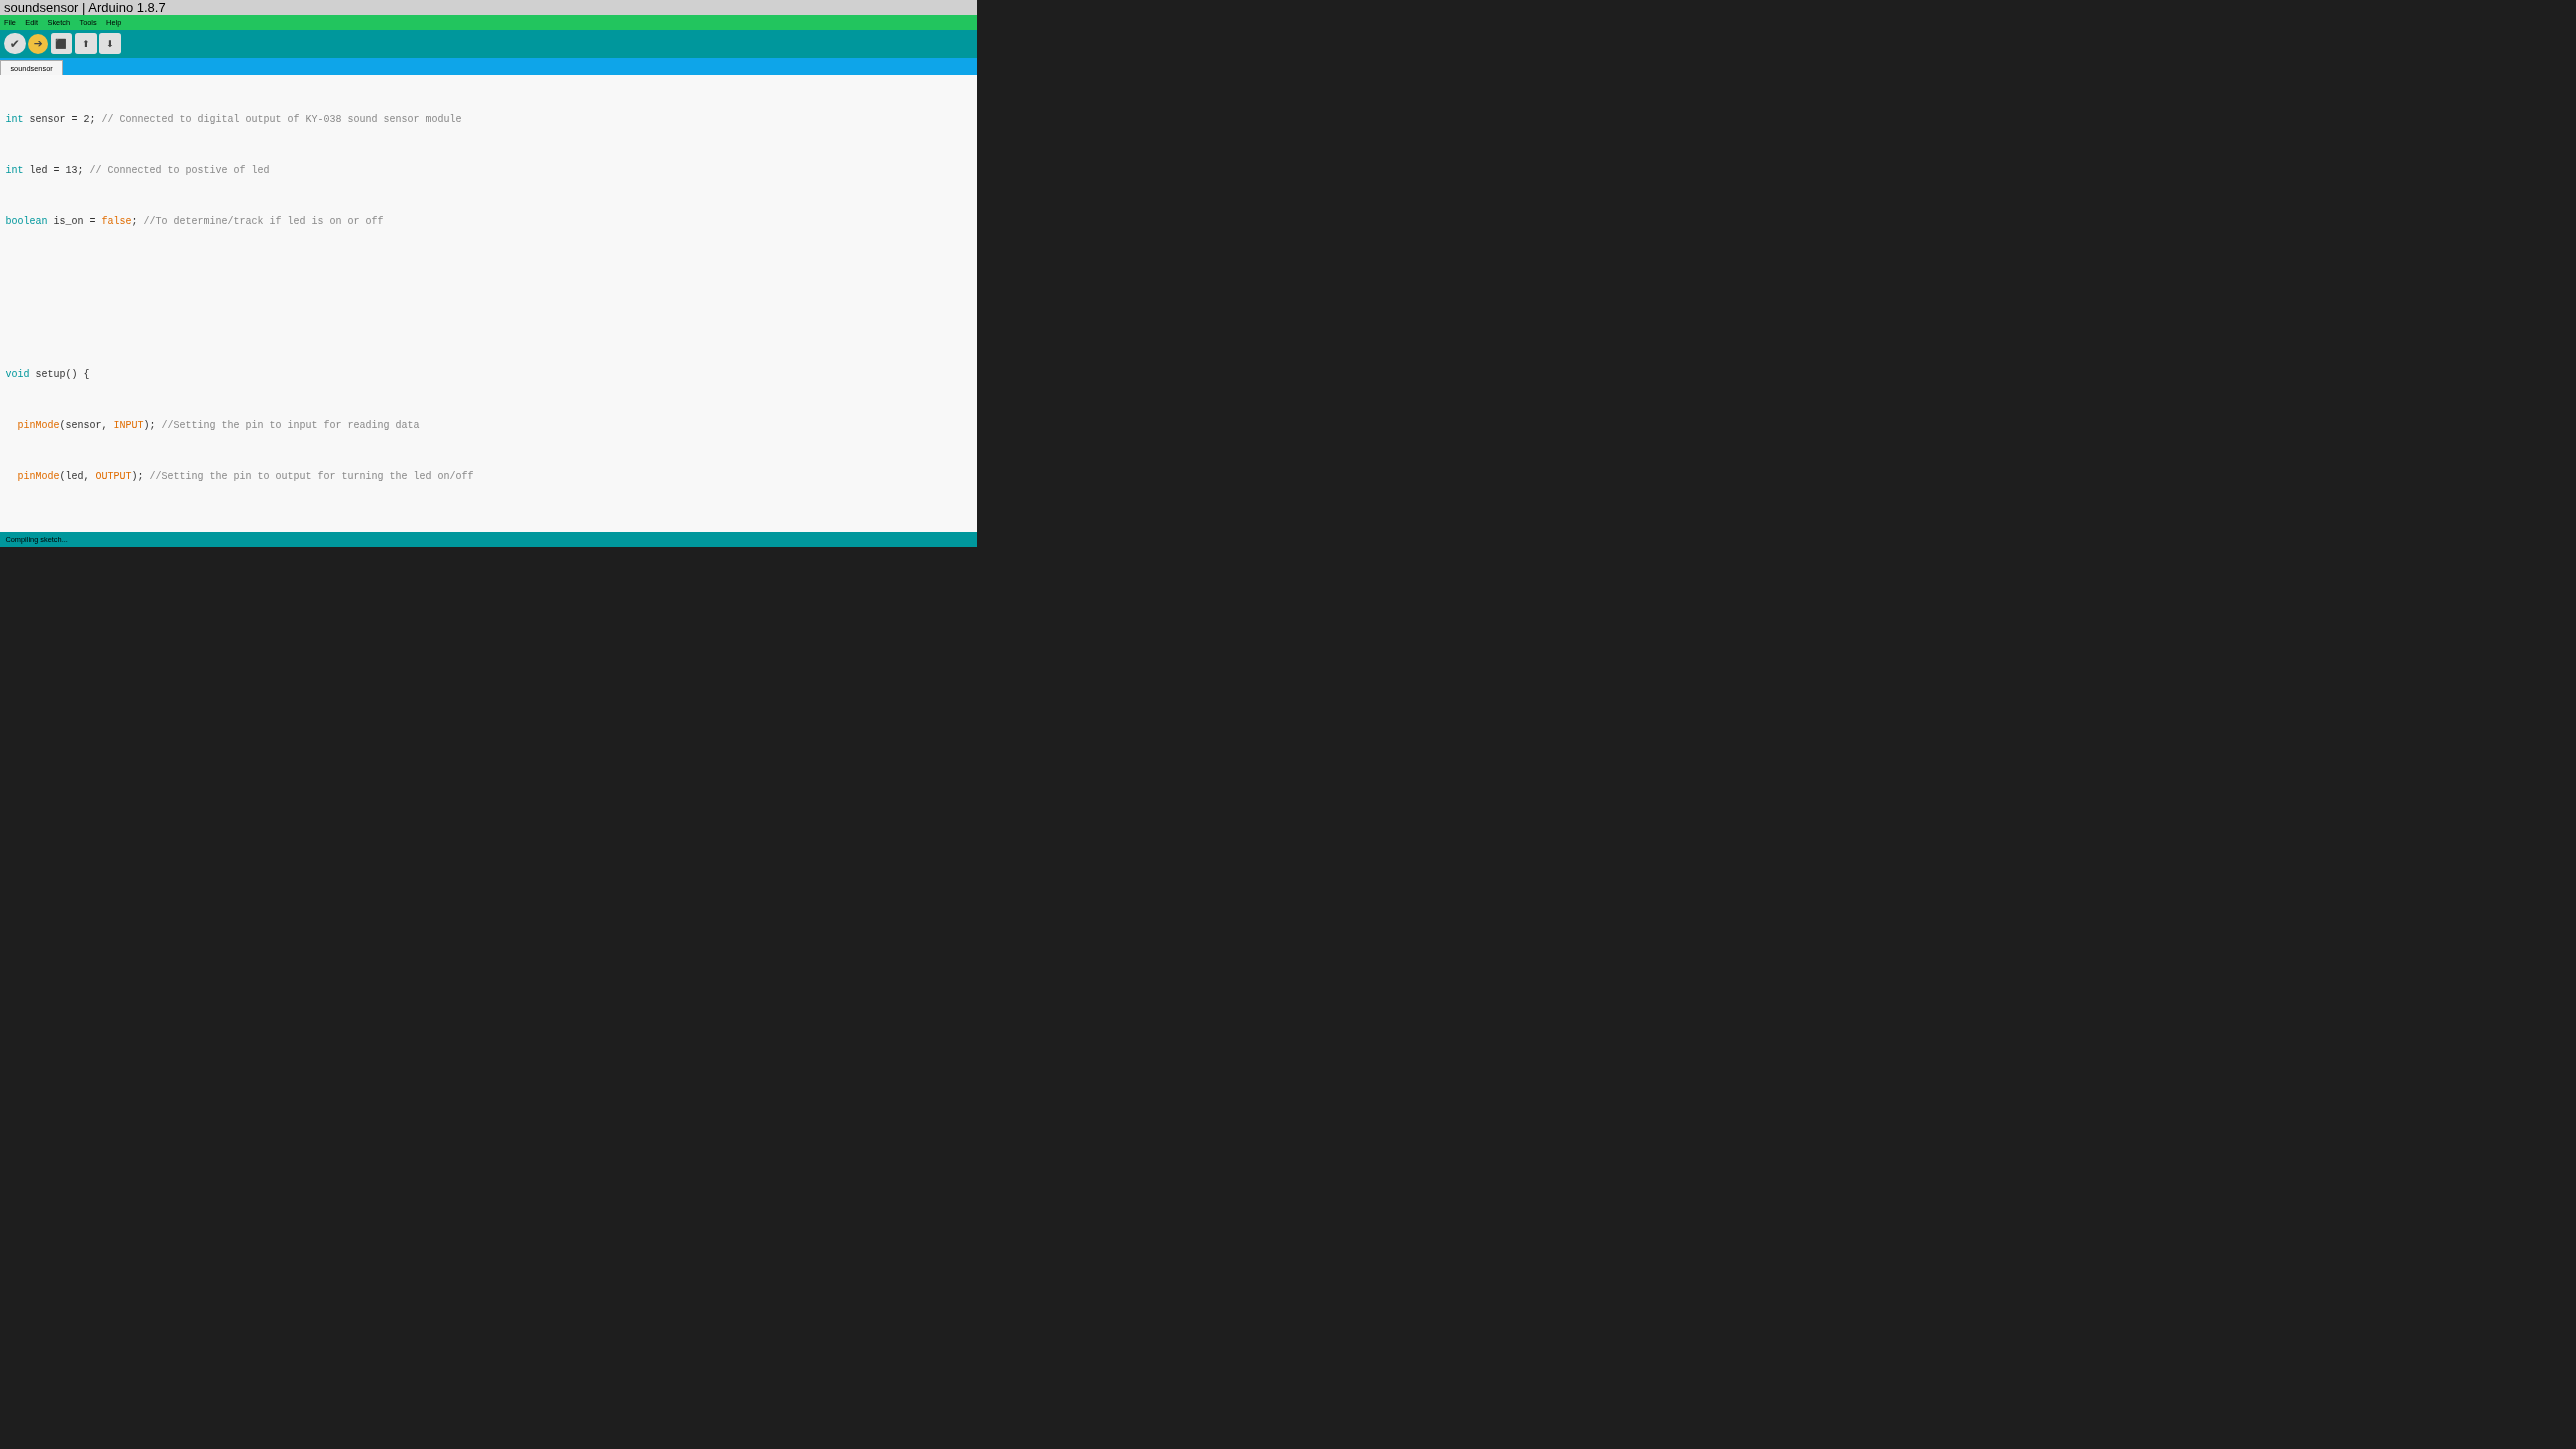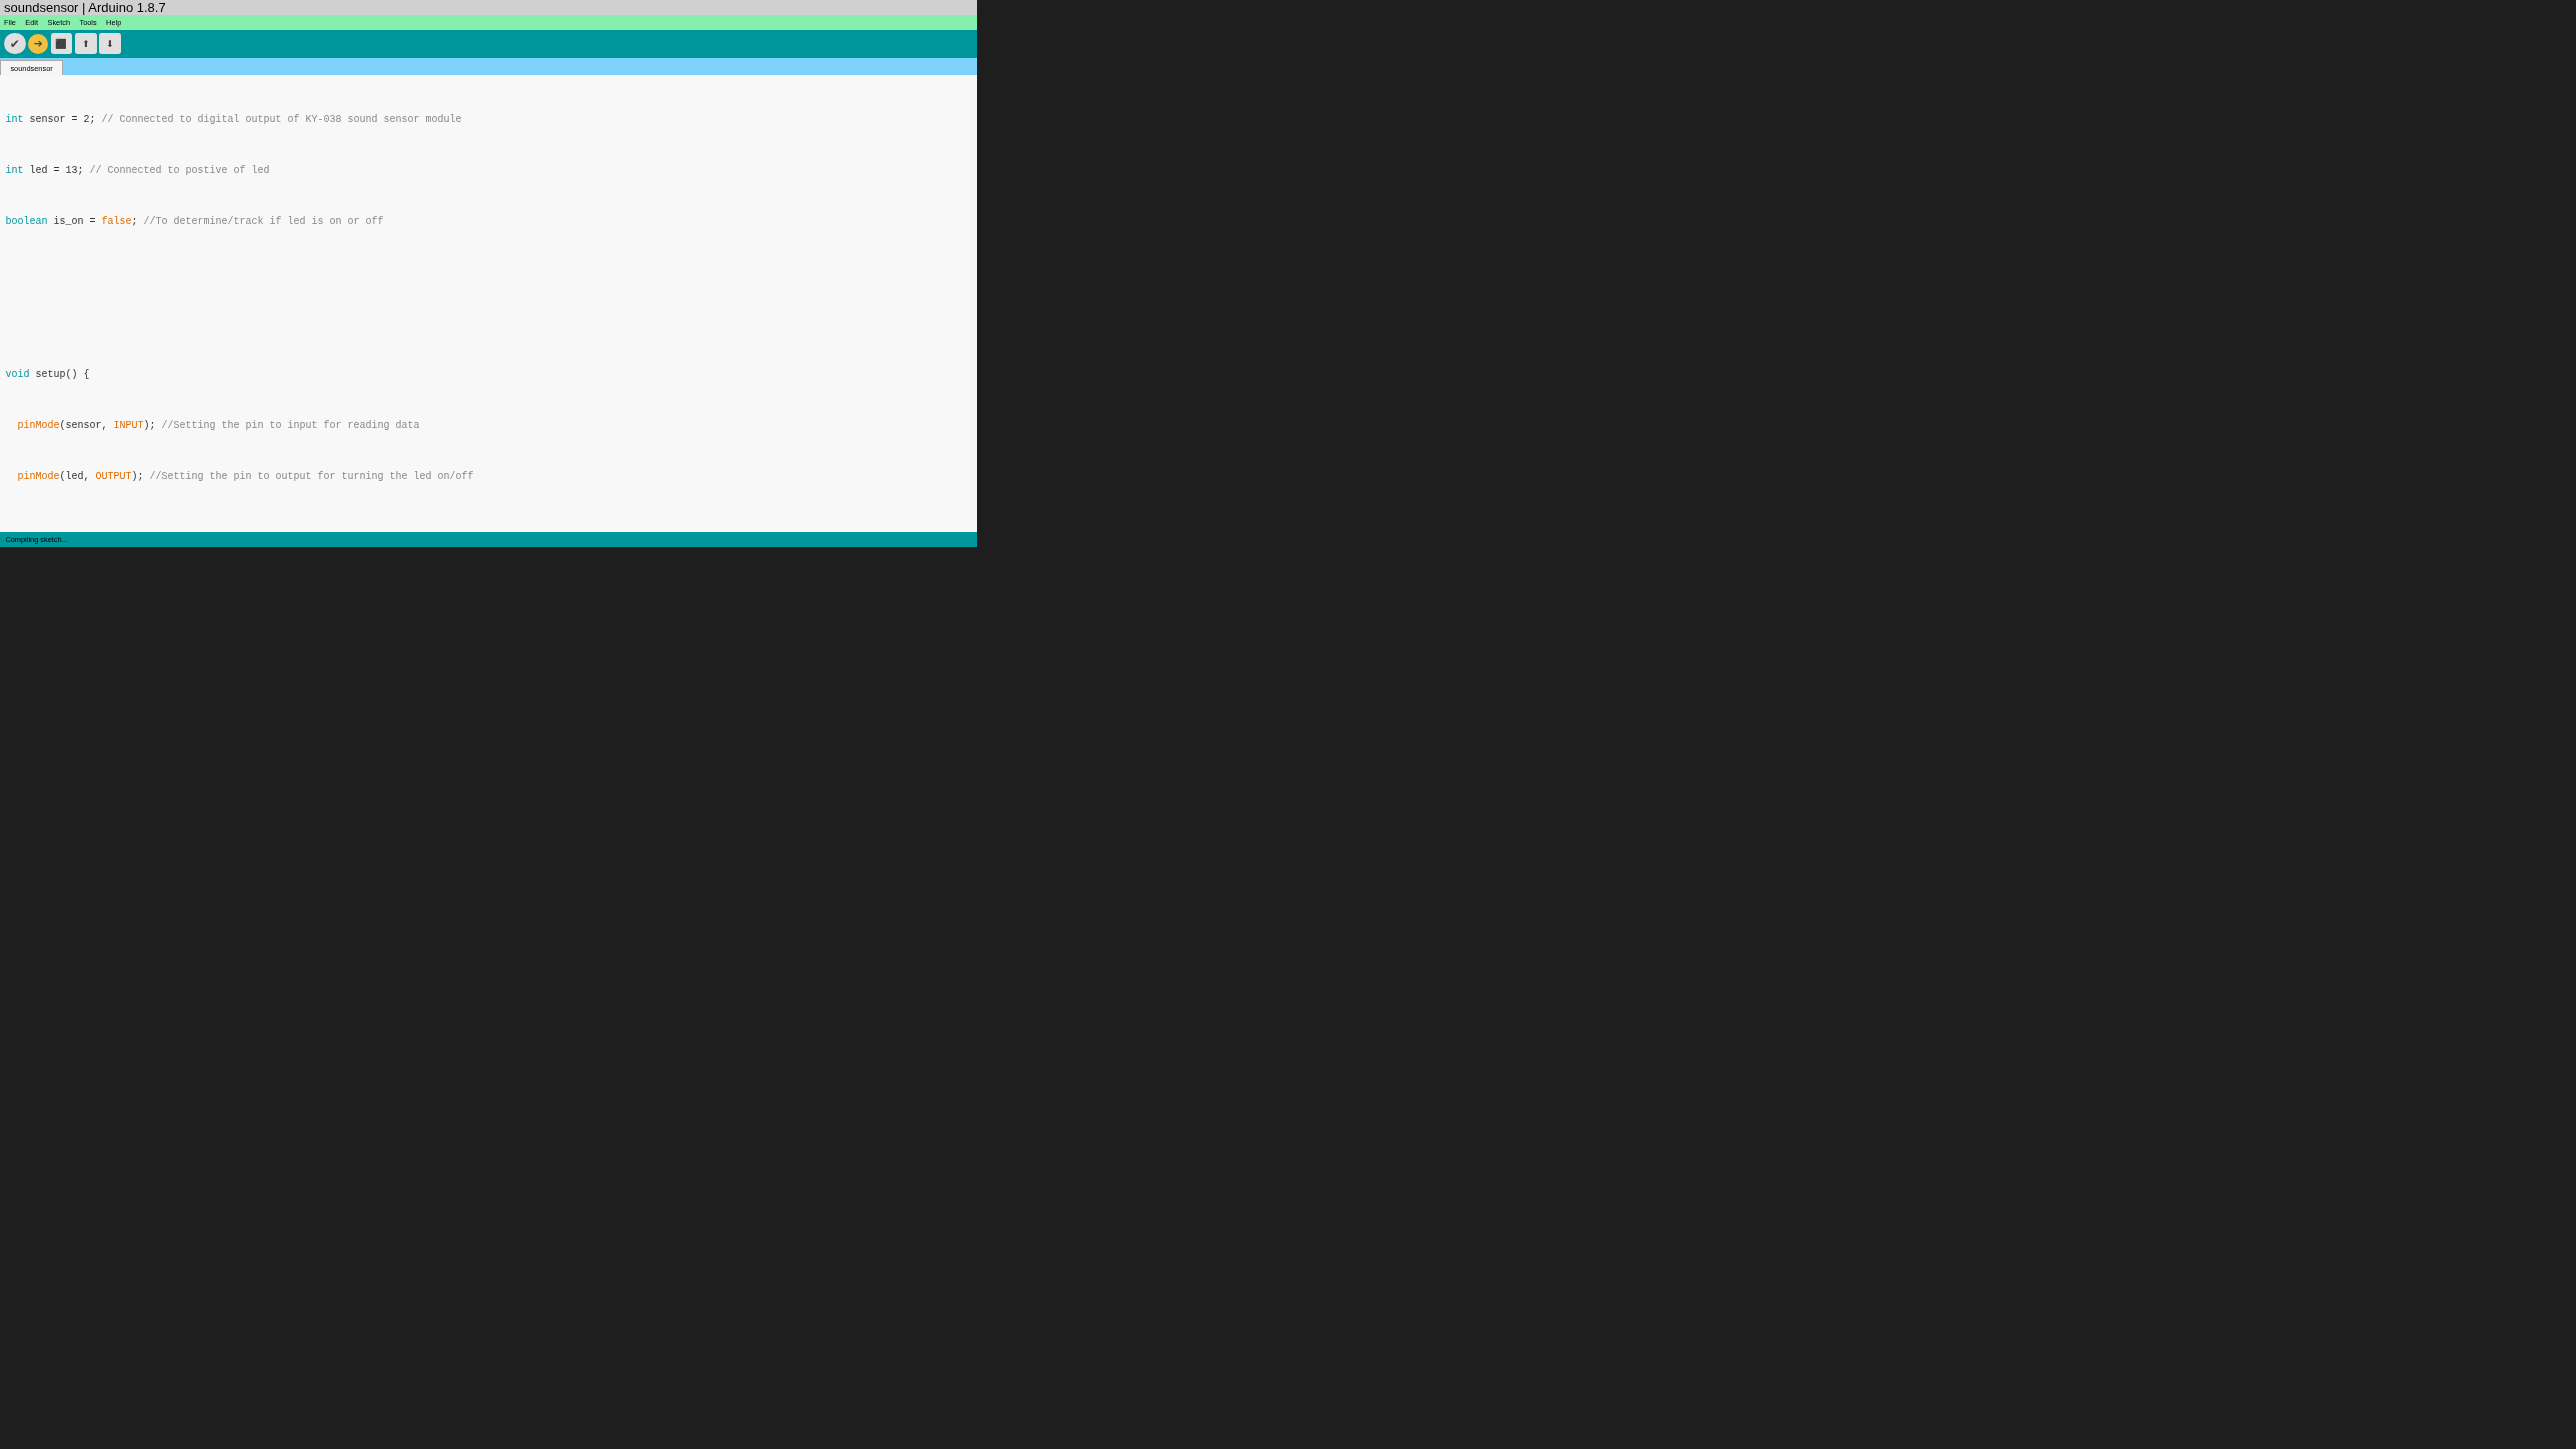--- a/index.html
+++ b/index.html
@@ -23,21 +23,21 @@
       display: flex;
       align-items: center;
       padding: 0 4px;
       font-size: 13px;
       color: #000;
       font-family: Arial, sans-serif;
     }
 
     
     #menubar {
-      background: #86efac;
+      background: #22c55e;
       height: 14.8px;
       display: flex;
       align-items: center;
       padding: 0 4px;
       gap: 9.4px;
       font-size: 7.4px;
       font-family: Arial, sans-serif;
       color: #000;
     }
 
@@ -92,21 +92,21 @@
       color: #444;
     }
 
     .toolbar-btn.save-btn {
       background: #e0e0e0;
       color: #444;
     }
 
     
     #tabbar {
-      background: #7dd3fc;
+      background: #0ea5e9;
       height: 17.4px;
       display: flex;
       align-items: flex-end;
       padding: 0 0;
     }
 
     .tab {
       background: #f5f5f5;
       border-top: 0.7px solid #aaa;
       border-left: 0.7px solid #aaa;

